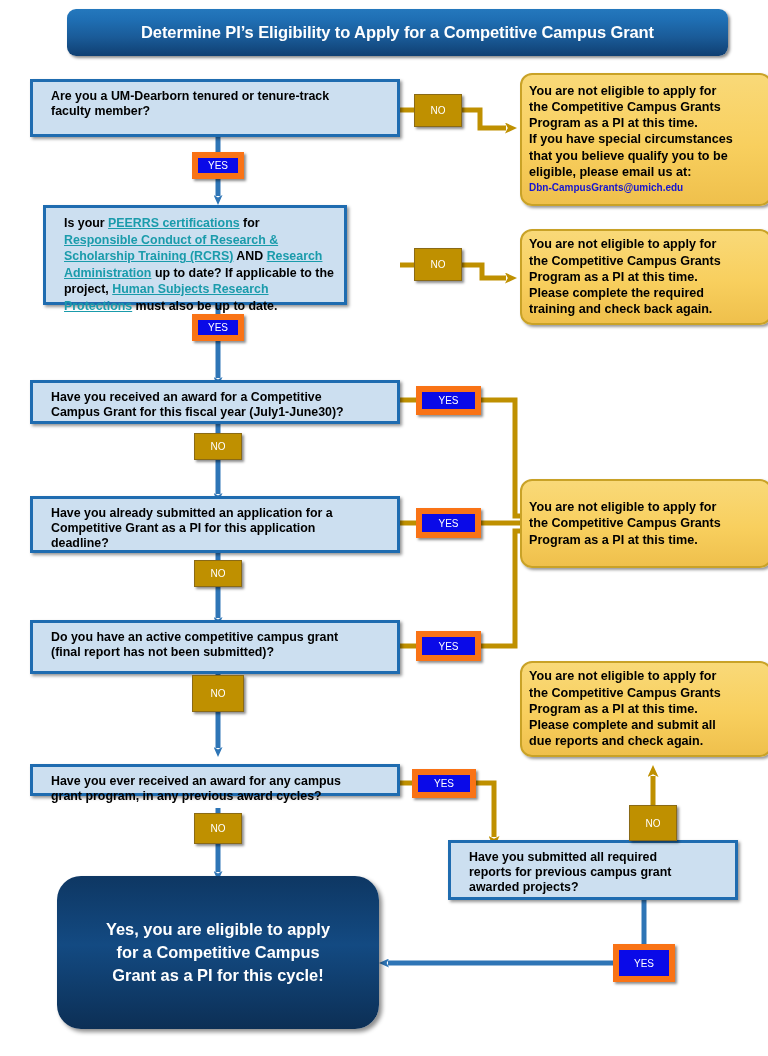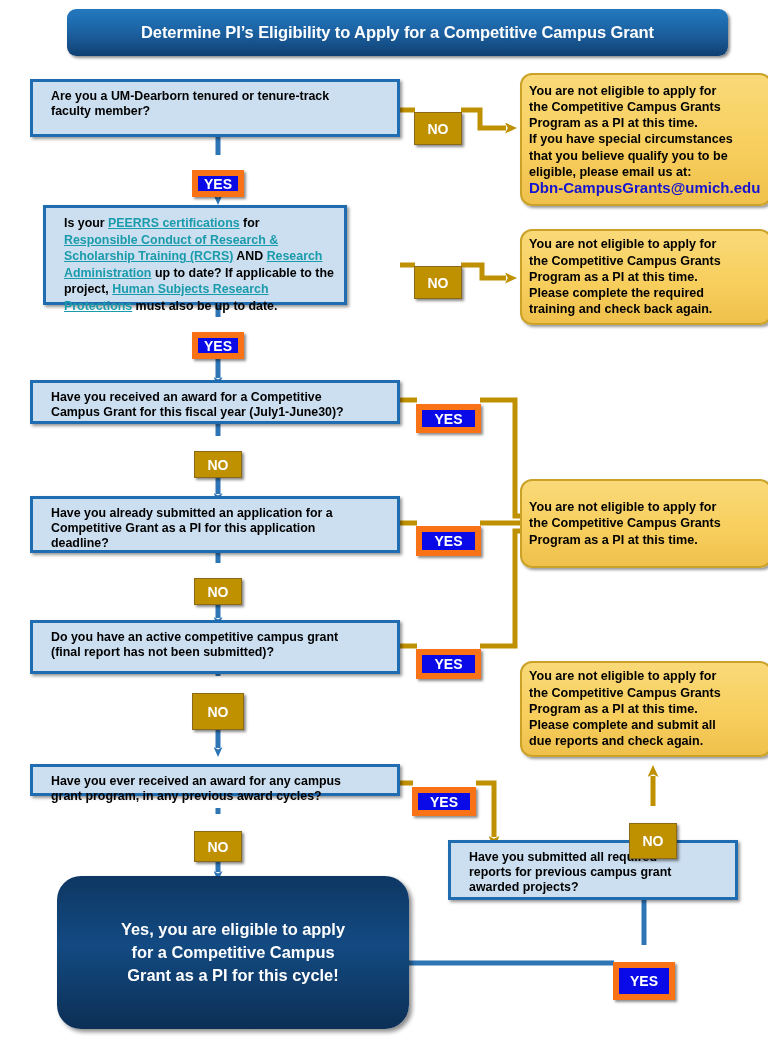--- a/index.html
+++ b/index.html
@@ -79,28 +79,28 @@
     line-height: 16.2px;
     text-align: center;
     display: flex;
     flex-direction: column;
     align-items: flex-start;
     justify-content: center;
     padding: 4px 7px;
   }
   .ybox .email {
     color: #1414d2;
-    font-size: 15px;
+    font-size: 10px;
   }
 
   
   .finalbox {
     position: absolute;
     left: 41px; top: 876px;
-    width: 352px; height: 153px;
+    width: 322px; height: 153px;
     border-radius: 24px;
     background: linear-gradient(to bottom, #0e3763 0%, #134a82 45%, #0c2f55 100%);
     box-shadow: 3px 3px 4px rgba(0,0,0,0.45);
     display: flex;
     align-items: center;
     justify-content: center;
     color: #ffffff;
     font-size: 16.4px;
     font-weight: bold;
     line-height: 23px;
@@ -110,24 +110,23 @@
   }
 
   
   .lbl {
     position: absolute;
     box-sizing: border-box;
     display: flex;
     align-items: center;
     justify-content: center;
     color: #ffffff;
-    font-weight: bold;
-    font-size: 14px;
+    font-weight: normal;
+    font-size: 10px;
     box-shadow: 1.5px 1.5px 2.5px rgba(0,0,0,0.45);
-    margin-top: 18px;
   }
   .lbl-yes {
     background: #0a0ae8;
     border: 6px solid #f97316;
   }
   .lbl-no {
     background: #bf9000;
     border: 1px solid #8a6a16;
   }
 </style>

